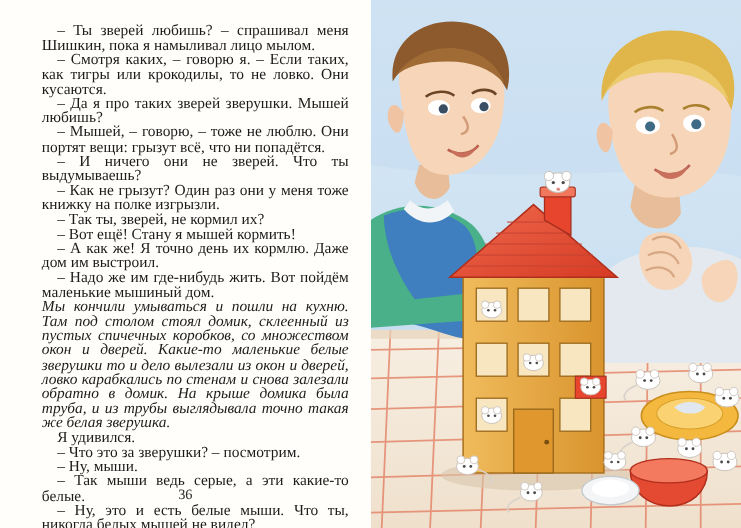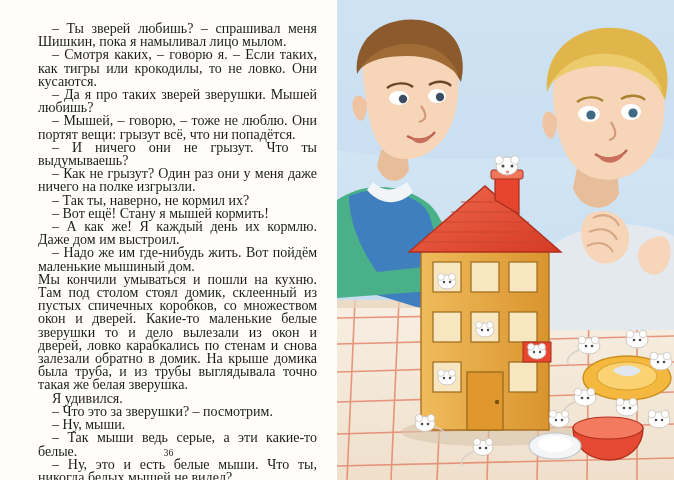--- a/index.html
+++ b/index.html
@@ -37,29 +37,30 @@
     text-align: justify;
     text-justify: inter-word;
     hyphens: none;
   }
   .story p {
     margin: 0;
     text-indent: 14px;
   }
   .story p.noindent {
     text-indent: 0;
+    font-style: italic;
   }
   .page-number {
     position: absolute;
     left: 0;
     right: 0;
     bottom: 22px;
     text-align: center;
     font-family: "Liberation Serif", serif;
-    font-size: 10px;
+    font-size: 13px;
     color: #2a2a2a;
   }
 
   
   .art-page {
     position: relative;
     width: 337px;
     height: 480px;
     overflow: hidden;
   }
@@ -73,25 +74,25 @@
 <body>
 
 <div class="page">
 
   <div class="text-page">
     <div class="story" id="story-body">
         <p>– Ты зверей любишь? – спрашивал меня Шишкин, пока я намыливал лицо мылом.</p>
         <p>– Смотря каких, – говорю я. – Если таких, как тигры или крокодилы, то не ловко. Они кусаются.</p>
         <p>– Да я про таких зверей зверушки. Мышей любишь?</p>
         <p>– Мышей, – говорю, – тоже не люблю. Они портят вещи: грызут всё, что ни попадётся.</p>
-        <p>– И ничего они не грызут. Что ты выдумываешь?</p>
-        <p>– Как не грызут? Один раз они у меня даже ничего на полке изгрызли.</p>
-        <p>– Так ты, наверно, не кормил их?</p>
+        <p>– И ничего они не зверей. Что ты выдумываешь?</p>
+        <p>– Как не грызут? Один раз они у меня тоже книжку на полке изгрызли.</p>
+        <p>– Так ты, зверей, не кормил их?</p>
         <p>– Вот ещё! Стану я мышей кормить!</p>
-        <p>– А как же! Я каждый день их кормлю. Даже дом им выстроил.</p>
+        <p>– А как же! Я точно день их кормлю. Даже дом им выстроил.</p>
         <p>– Надо же им где-нибудь жить. Вот пойдём маленькие мышиный дом.</p>
         <p class="noindent">Мы кончили умываться и пошли на кухню. Там под столом стоял домик, склеенный из пустых спичечных коробков, со множеством окон и дверей. Какие-то маленькие белые зверушки то и дело вылезали из окон и дверей, ловко карабкались по стенам и снова залезали обратно в домик. На крыше домика была труба, и из трубы выглядывала точно такая же белая зверушка.</p>
         <p>Я удивился.</p>
         <p>– Что это за зверушки? – посмотрим.</p>
         <p>– Ну, мыши.</p>
         <p>– Так мыши ведь серые, а эти какие-то белые.</p>
         <p>– Ну, это и есть белые мыши. Что ты, никогда белых мышей не видел?</p>
         <p>Шишкин поймал мышонка и дал мне подержать. Мышонок был белый-пребелый, как молоко, только</p>
       </div>
     <div class="page-number">36</div>

